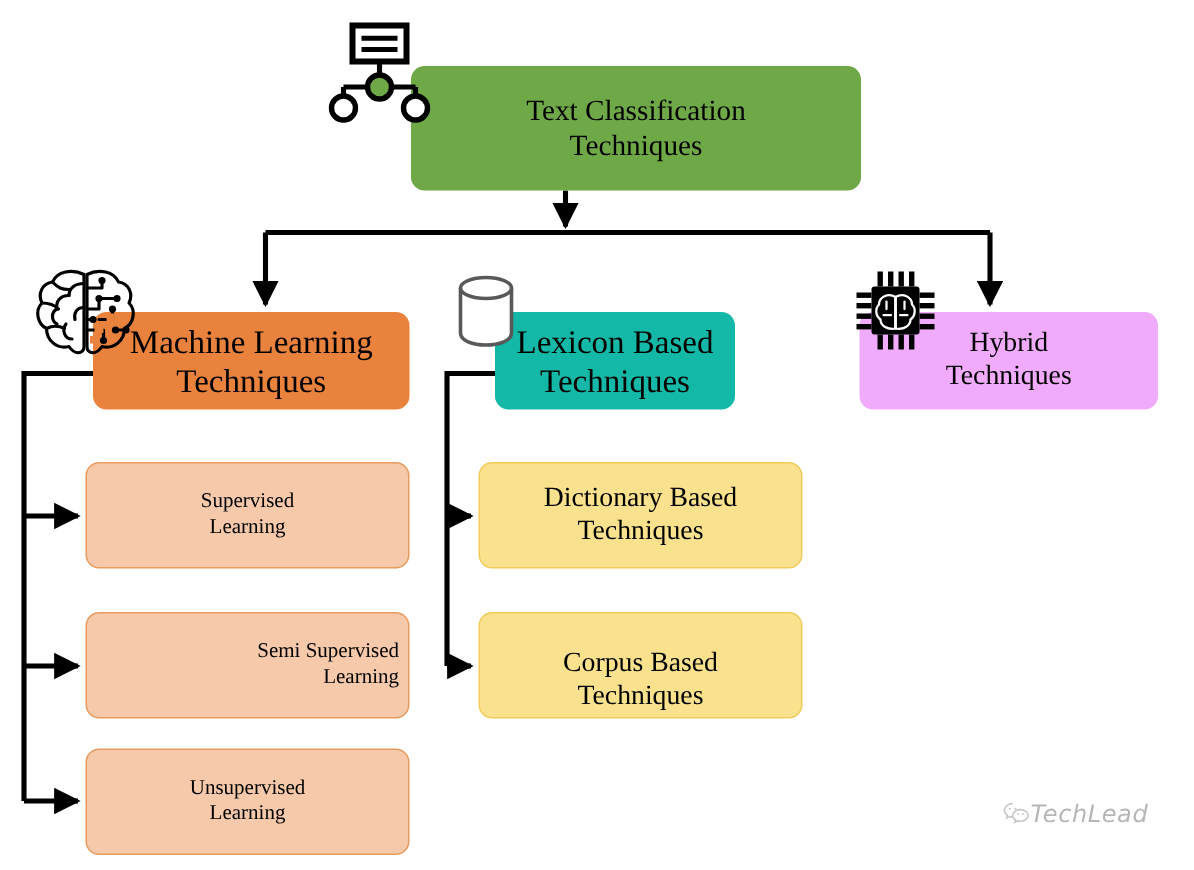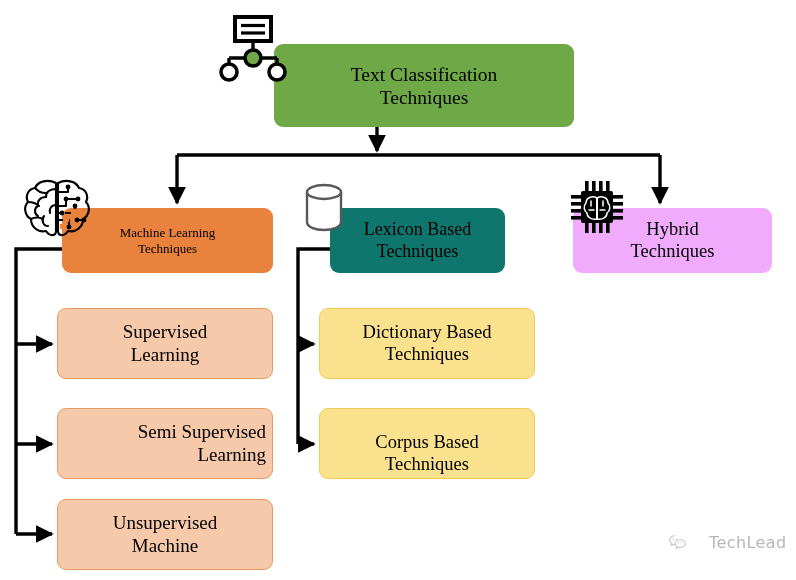--- a/index.html
+++ b/index.html
@@ -47,41 +47,41 @@
     width: 300px; height: 83px;
     background: #6FA847;
     font-size: 19.5px;
     margin-left: 28px;
   }
   
   .n-ml {
     left: 62px; top: 208px;
     width: 211px; height: 65px;
     background: #E8823C;
-    font-size: 13px;
+    font-size: 22px;
   }
   .n-lex {
     left: 330px; top: 208px;
-    width: 175px; height: 65px;
-    background: #0f766e;
-    font-size: 18px;
+    width: 160px; height: 65px;
+    background: #14b8a6;
+    font-size: 22px;
   }
   .n-hyb {
     left: 573px; top: 208px;
     width: 199px; height: 65px;
     background: #f0abfc;
     font-size: 18.5px;
   }
   
   .n-sub-ml {
     left: 57px;
     width: 216px; height: 71px;
     background: #F5C9A9;
     border: 1.4px solid #E79B5F;
-    font-size: 19px;
+    font-size: 14px;
   }
   .n-sup   { top: 308px; }
   .n-semi  { top: 408px; text-align: right; }
   .n-unsup { top: 499px; }
   
   .n-sub-lex {
     left: 319px;
     width: 216px; height: 71px;
     background: #FAE18D;
     border: 1.4px solid #F0CB5A;
@@ -99,23 +99,24 @@
   .ic-brain { left: 22px;  top: 175px; width: 72px; height: 68px; }
   .ic-db    { left: 303px; top: 182px; width: 42px; height: 52px; }
   .ic-chip  { left: 568px; top: 178px; width: 58px; height: 58px; }
 
   
   .watermark {
     position: absolute;
     left: 668px; top: 533px;
     display: flex;
     align-items: center;
-    gap: 22px;
+    gap: 0;
     z-index: 6;
     opacity: 0.62;
+    font-style: italic;
   }
   .watermark .wm-text {
     font-family: "DejaVu Sans", "Liberation Sans", sans-serif;
     font-size: 16px;
     color: #8a8a8a;
     letter-spacing: 0.4px;
   }
   .wm-logo { width: 19px; height: 19px; }
 </style>
 </head>
@@ -267,21 +268,21 @@
 Learning</span>
   </div>
 
   <div class="node n-sub-ml n-semi">
     <span class="node-label">Semi Supervised
 Learning</span>
   </div>
 
   <div class="node n-sub-ml n-unsup">
     <span class="node-label">Unsupervised
-Machine</span>
+Learning</span>
   </div>
 
   <div class="node n-sub-lex n-dict">
     <span class="node-label">Dictionary Based
 Techniques</span>
   </div>
 
   <div class="node n-sub-lex n-corp">
     <span class="node-label">Corpus Based
 Techniques</span>

